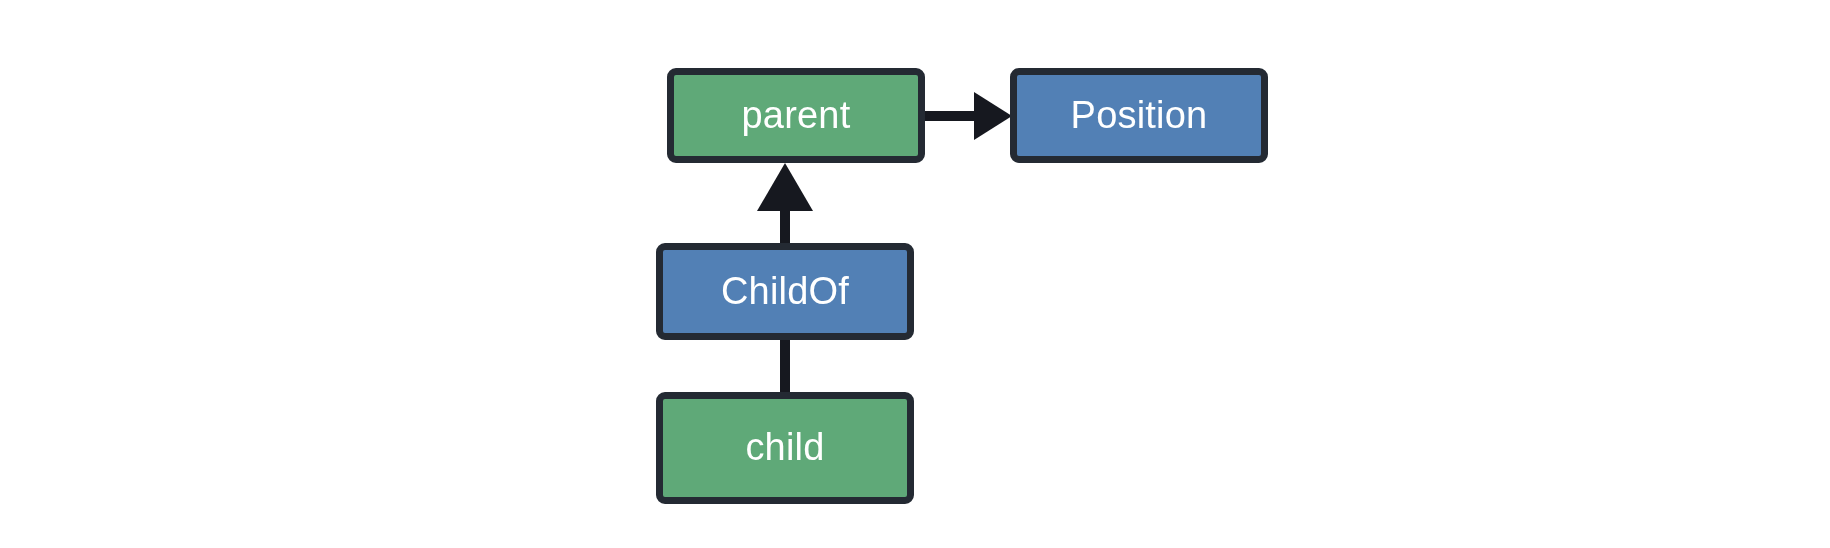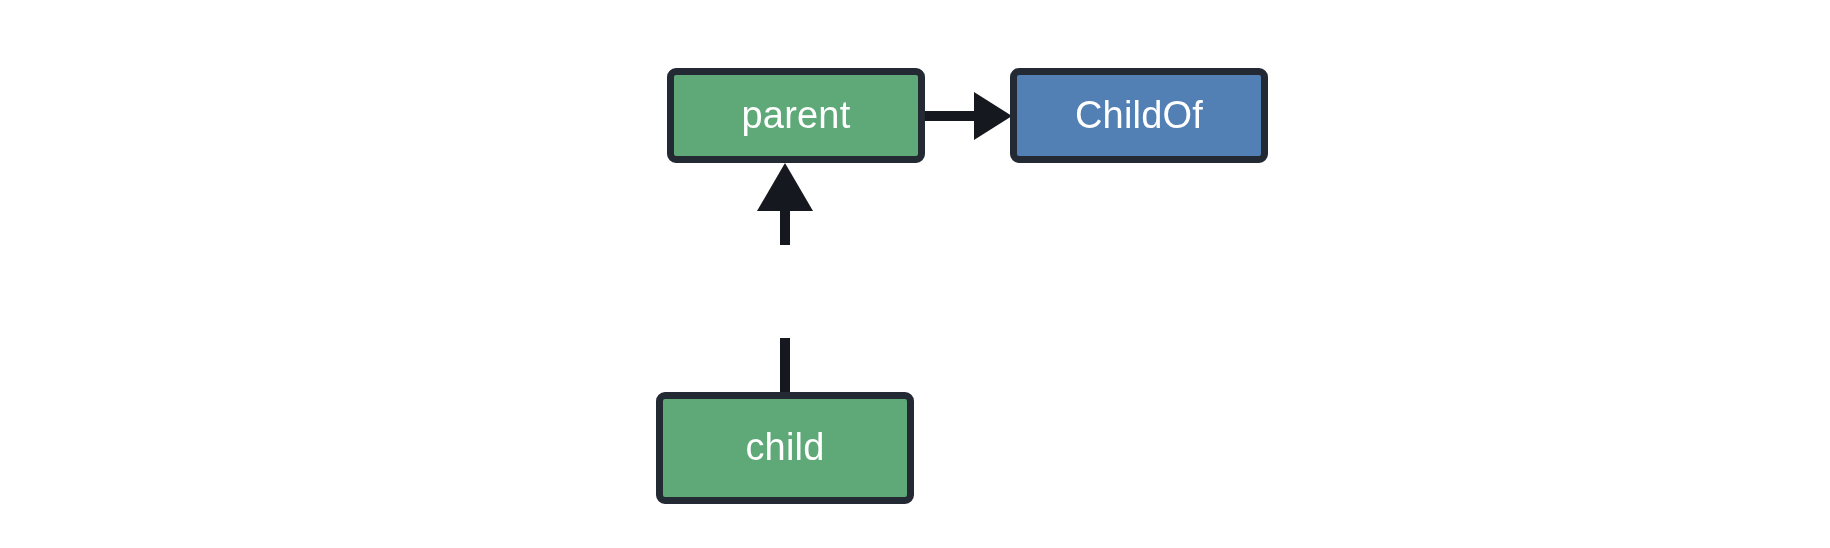--- a/index.html
+++ b/index.html
@@ -69,21 +69,24 @@
     <g>
       <line x1="785" y1="394" x2="785" y2="338" stroke="#16181F" stroke-width="10"></line>
     </g>
   </svg>
 
   <div class="node" style="left:655px; top:68px; width:258px; height:95px; background:#5FA978; border-color:#242A33;margin-left:12px;">
     <span class="node-label">parent</span>
   </div>
 
   <div class="node" style="left:1010px; top:68px; width:258px; height:95px; background:#5280B5; border-color:#242A33;">
+    <span class="node-label">Position</span>
+  </div>
+
+  <div class="node" style="left:656px; top:243px; width:258px; height:97px; background:#5280B5; border-color:#242A33;">
     <span class="node-label">ChildOf</span>
   </div>
-
 
   <div class="node" style="left:656px; top:392px; width:258px; height:112px; background:#5FA978; border-color:#242A33;">
     <span class="node-label">child</span>
   </div>
 
 </div>
 
 </body></html>

